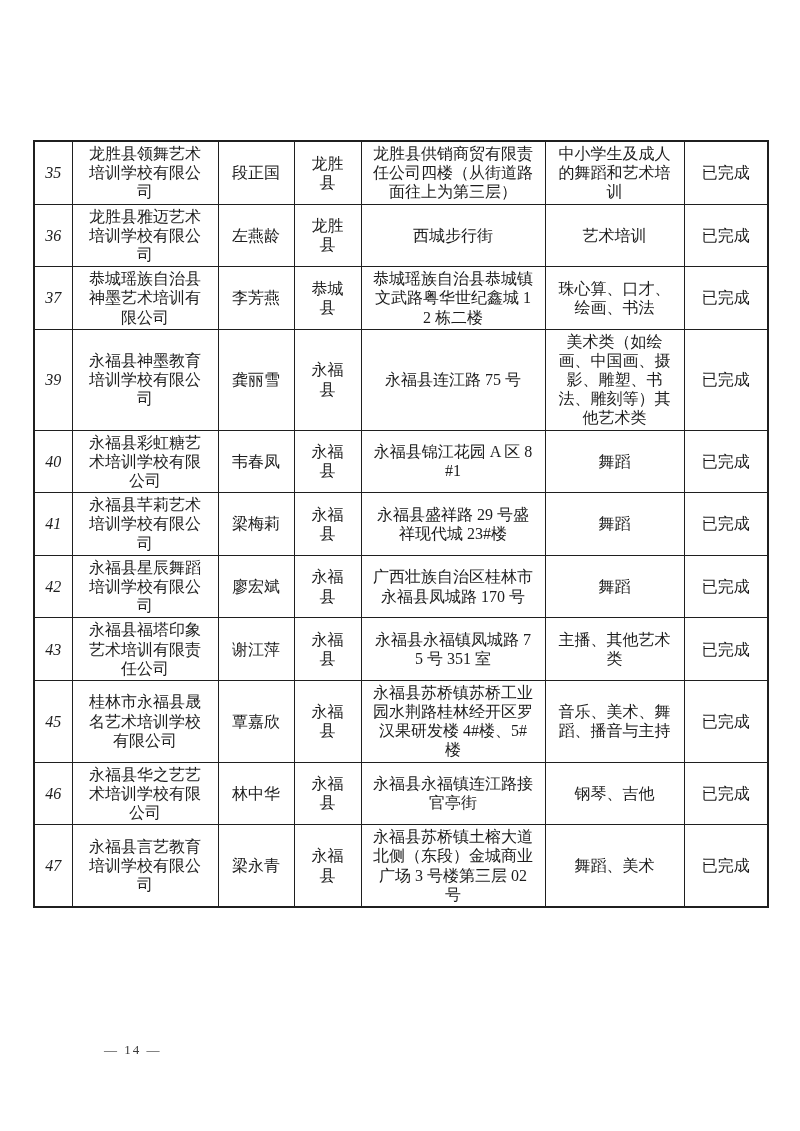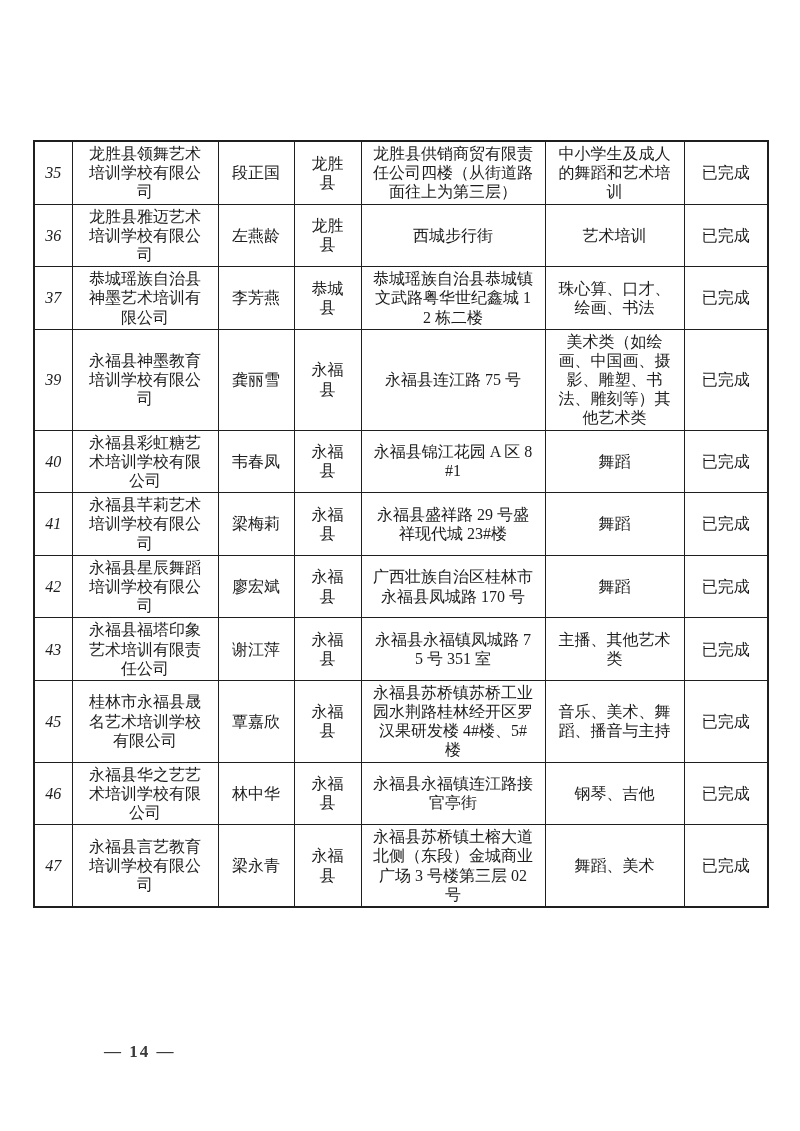--- a/index.html
+++ b/index.html
@@ -39,24 +39,23 @@
     padding: 2px 2px;
     font-style: italic;
   }
   td.col-person, td.col-county, td.col-status {
     padding: 2px 4px;
   }
   .footer {
     position: absolute;
     left: 104px;
     top: 1042px;
-    font-size: 17px;
+    font-size: 13px;
     letter-spacing: 2px;
     color: #3a3a3a;
-    font-weight: bold;
   }
 </style>
 </head>
 <body>
 
 <div class="page">
   <table class="doc-table">
     <colgroup>
       <col style="width:38px">
       <col style="width:146px">

